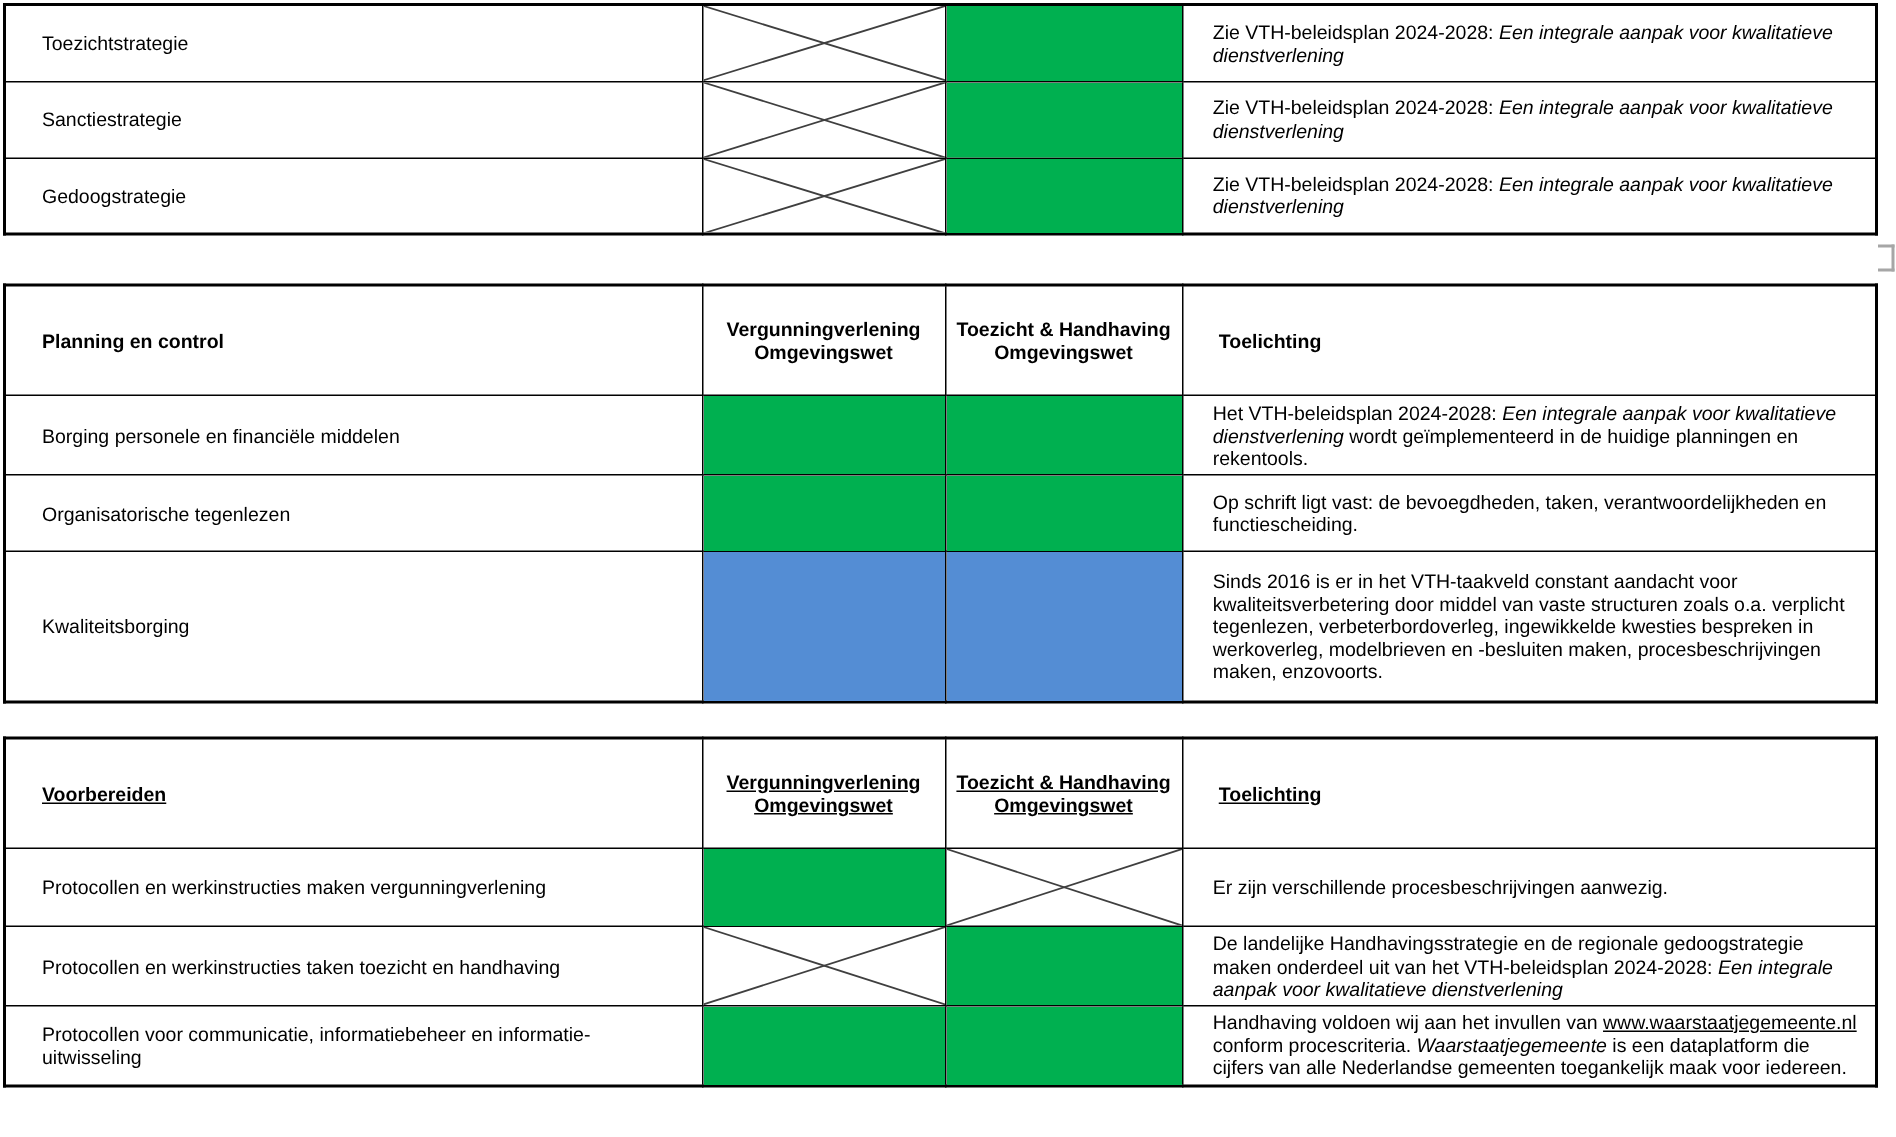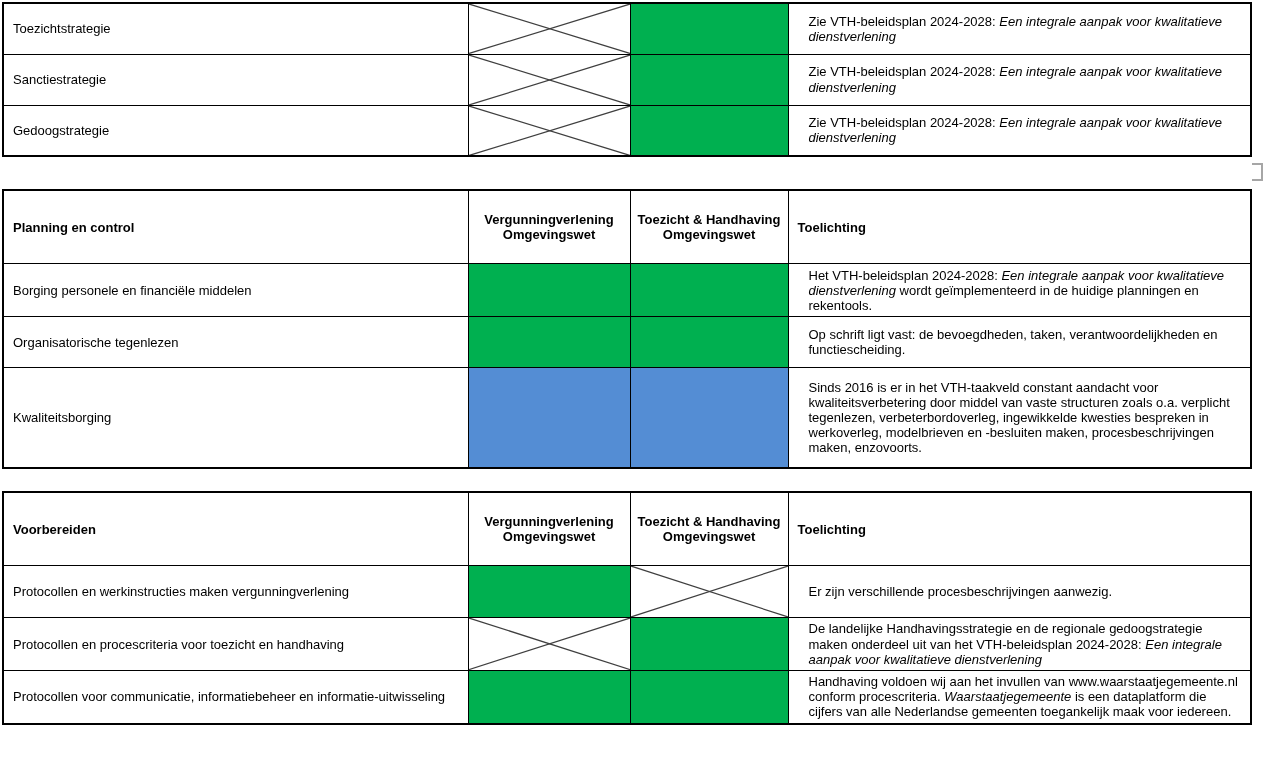--- a/index.html
+++ b/index.html
@@ -6,36 +6,36 @@
   body{
     width:1264px;height:758px;position:relative;overflow:hidden;
     font-family:"Liberation Sans", sans-serif;font-size:13px;color:#000;
     line-height:1.17;
   }
   .page{position:absolute;top:2px;left:2px;width:1250px;}
   table{border-collapse:collapse;table-layout:fixed;width:1248px;border:2px solid #000;}
   td{border:1px solid #000;vertical-align:middle;padding:3px 8px;overflow:hidden;}
   tr.hdr td{font-weight:bold;}
   td.col-center{text-align:center;padding:21px 4px;}
-  td.label-cell{padding-left:9px;}
+  td.label-cell{padding-left:24px;}
   td.toel-cell{padding-left:20px;padding-right:8px;}
   td.status{padding:0;position:relative;}
   svg.cross{position:absolute;top:0;left:0;width:100%;height:100%;display:block;}
   svg.cross line{stroke-width:1.2;vector-effect:non-scaling-stroke;}
   .it{font-style:italic;}
-  .ul{}
+  .ul{text-decoration:underline;}
   
   table.t0 tr{height:51px;}
   table.t1{margin-top:32px;}
   table.t1 tr.hdr{height:47px;}
   table.t1 tr{height:51px;}
   table.t1 tr.r0{height:53px;}
   table.t1 tr.r3{height:100px;}
   table.t2{margin-top:22px;}
-  table.t2 tr.hdr{height:46px;}
+  table.t2 tr.hdr{height:46px;text-decoration:underline;}
   table.t2 tr{height:52px;}
   .anchor-marker{
     position:absolute;left:1252px;top:163px;width:9px;height:14px;
     border:2px solid #a6a6a6;border-left:none;
   }
 </style>
 </head>
 <body>
 
 <div class="page">
@@ -136,21 +136,21 @@
             <td class="status" style="background: rgb(0, 176, 80);"></td>
             <td class="status">
               <svg class="cross" viewBox="0 0 100 100" preserveAspectRatio="none">
                 <line x1="0" y1="0" x2="100" y2="100" stroke="#3F3F3F"></line>
                 <line x1="100" y1="0" x2="0" y2="100" stroke="#3F3F3F"></line>
               </svg>
             </td>
             <td class="toel-cell"><span>Er zijn verschillende procesbeschrijvingen aanwezig.</span></td>
           </tr>
           <tr class="r1">
-            <td class="label-cell">Protocollen en procescriteria voor toezicht en handhaving</td>
+            <td class="label-cell">Protocollen en werkinstructies taken toezicht en handhaving</td>
             <td class="status">
               <svg class="cross" viewBox="0 0 100 100" preserveAspectRatio="none">
                 <line x1="0" y1="0" x2="100" y2="100" stroke="#3F3F3F"></line>
                 <line x1="100" y1="0" x2="0" y2="100" stroke="#3F3F3F"></line>
               </svg>
             </td>
             <td class="status" style="background: rgb(0, 176, 80);"></td>
             <td class="toel-cell"><span>De landelijke Handhavingsstrategie en de regionale gedoogstrategie maken onderdeel uit van het VTH-beleidsplan 2024-2028: </span><span class="it">Een integrale aanpak voor kwalitatieve dienstverlening</span></td>
           </tr>
           <tr class="r3">

